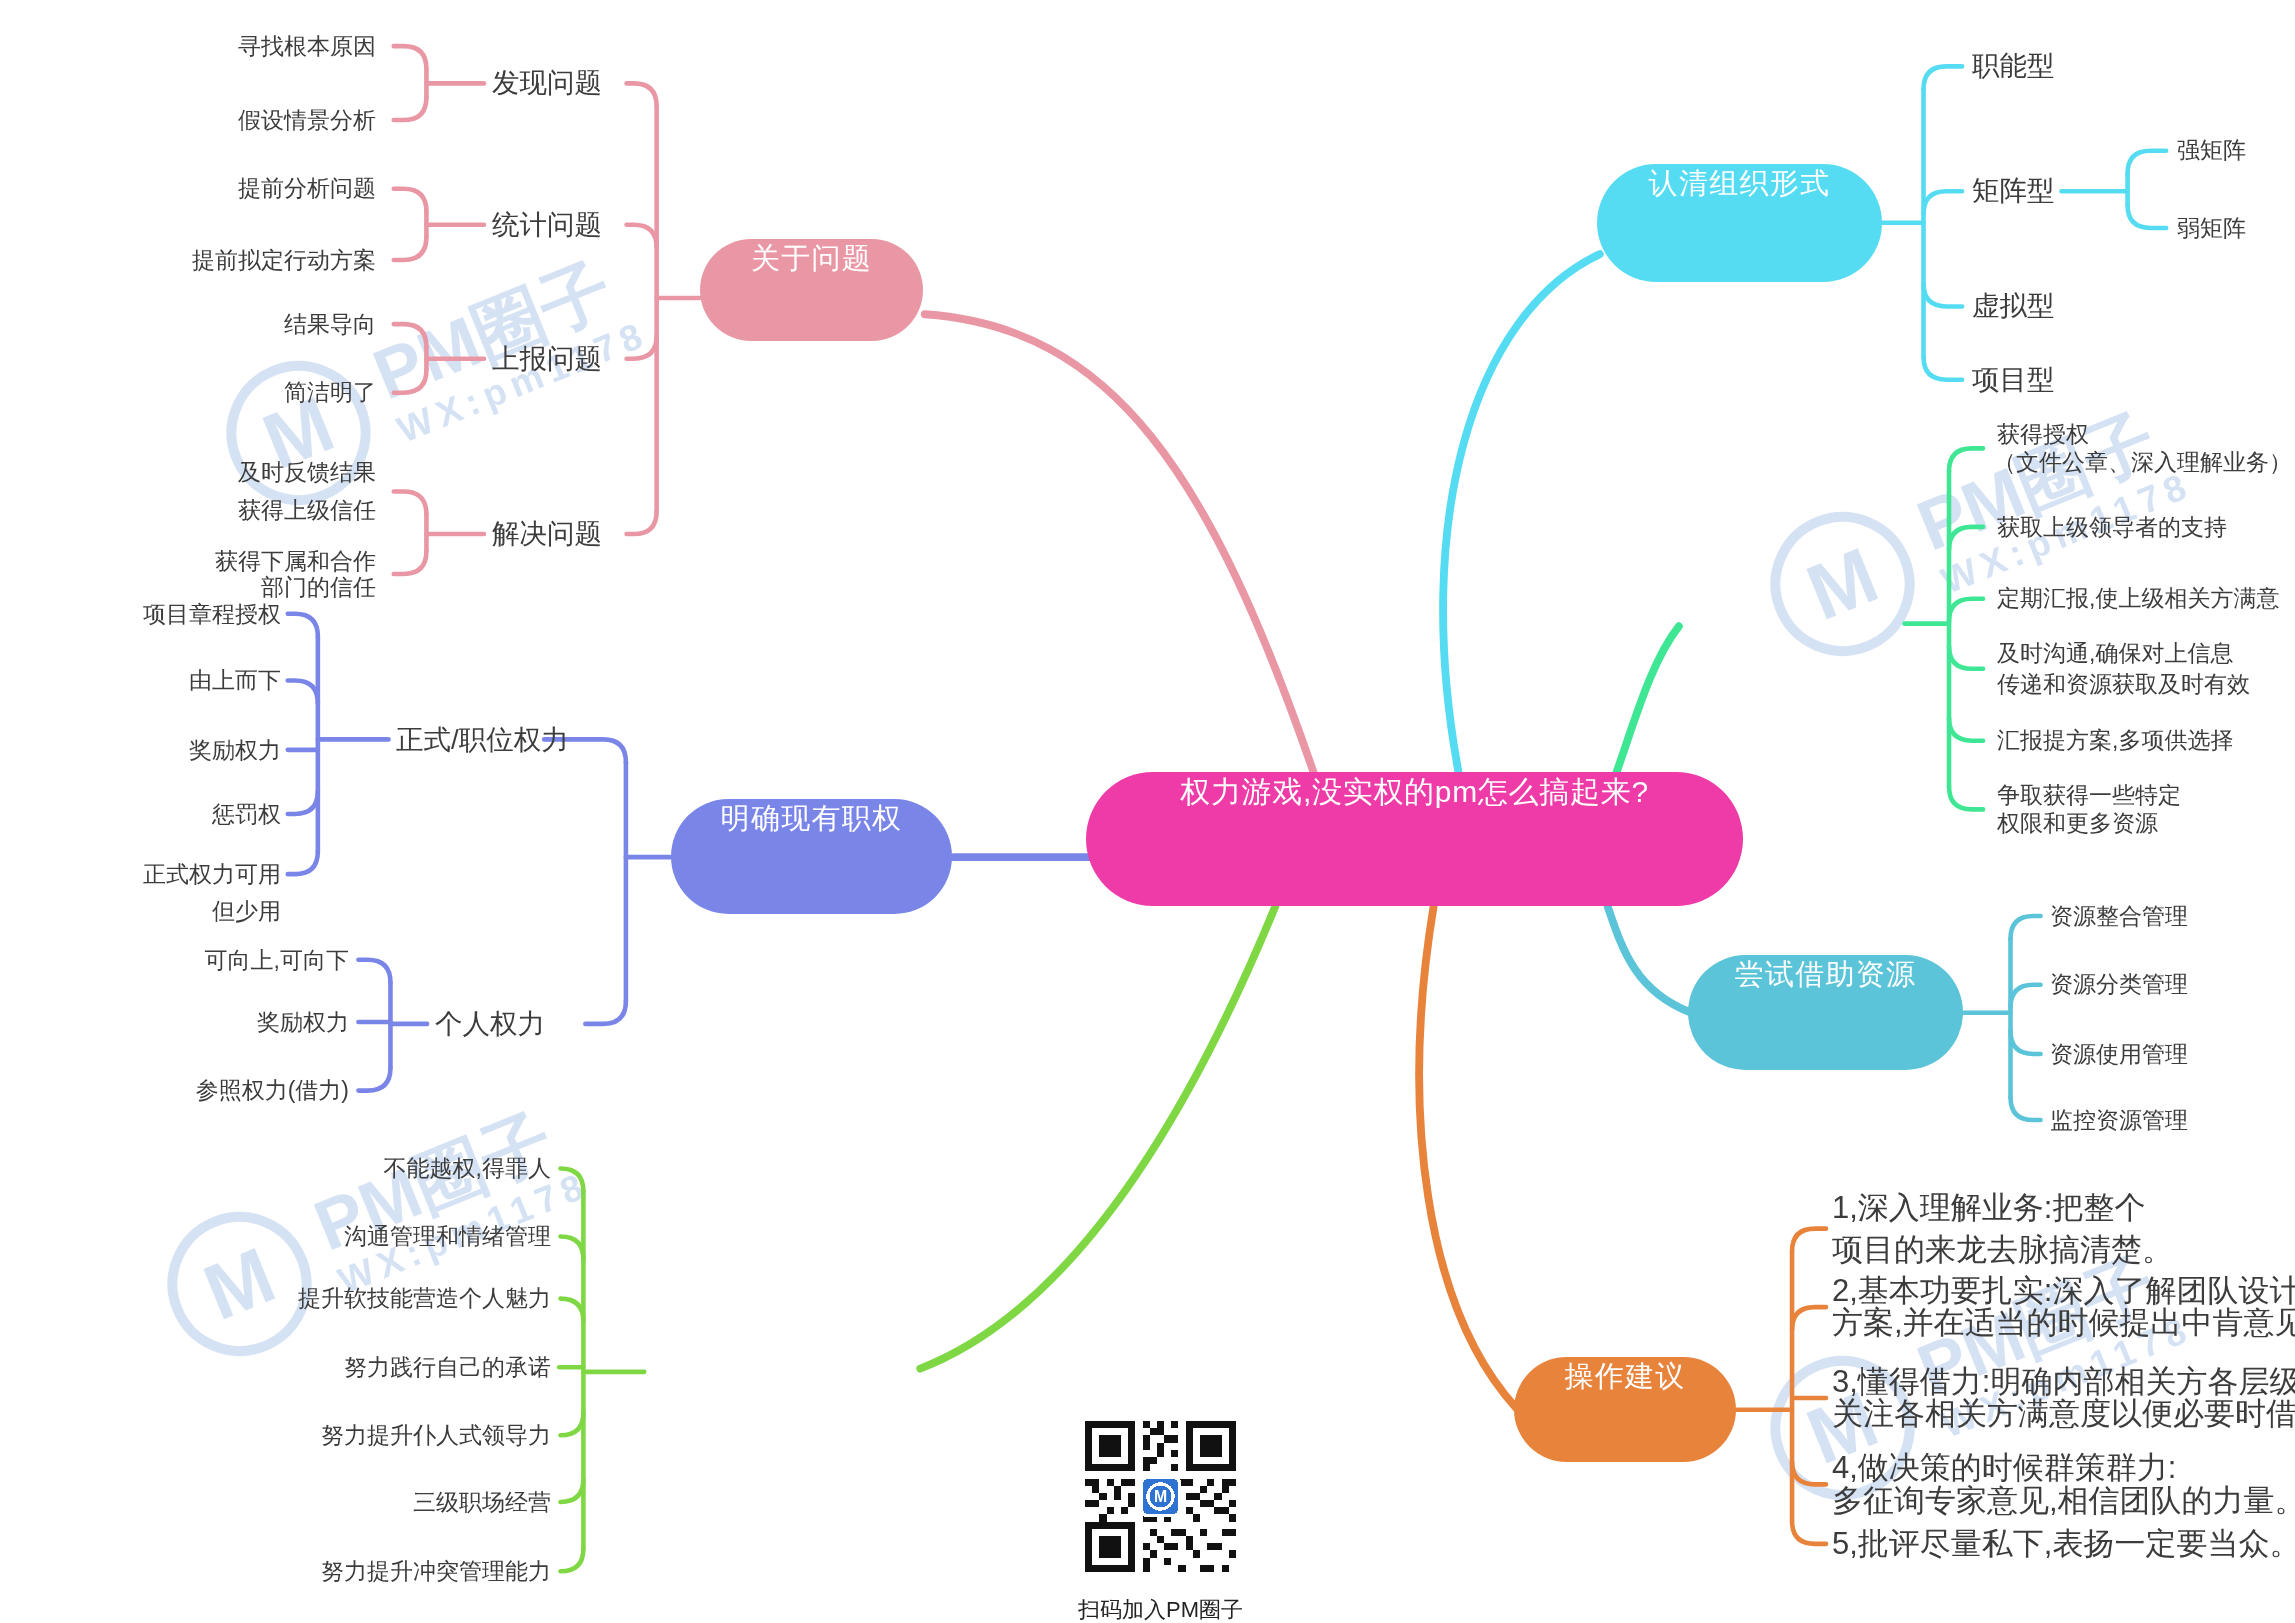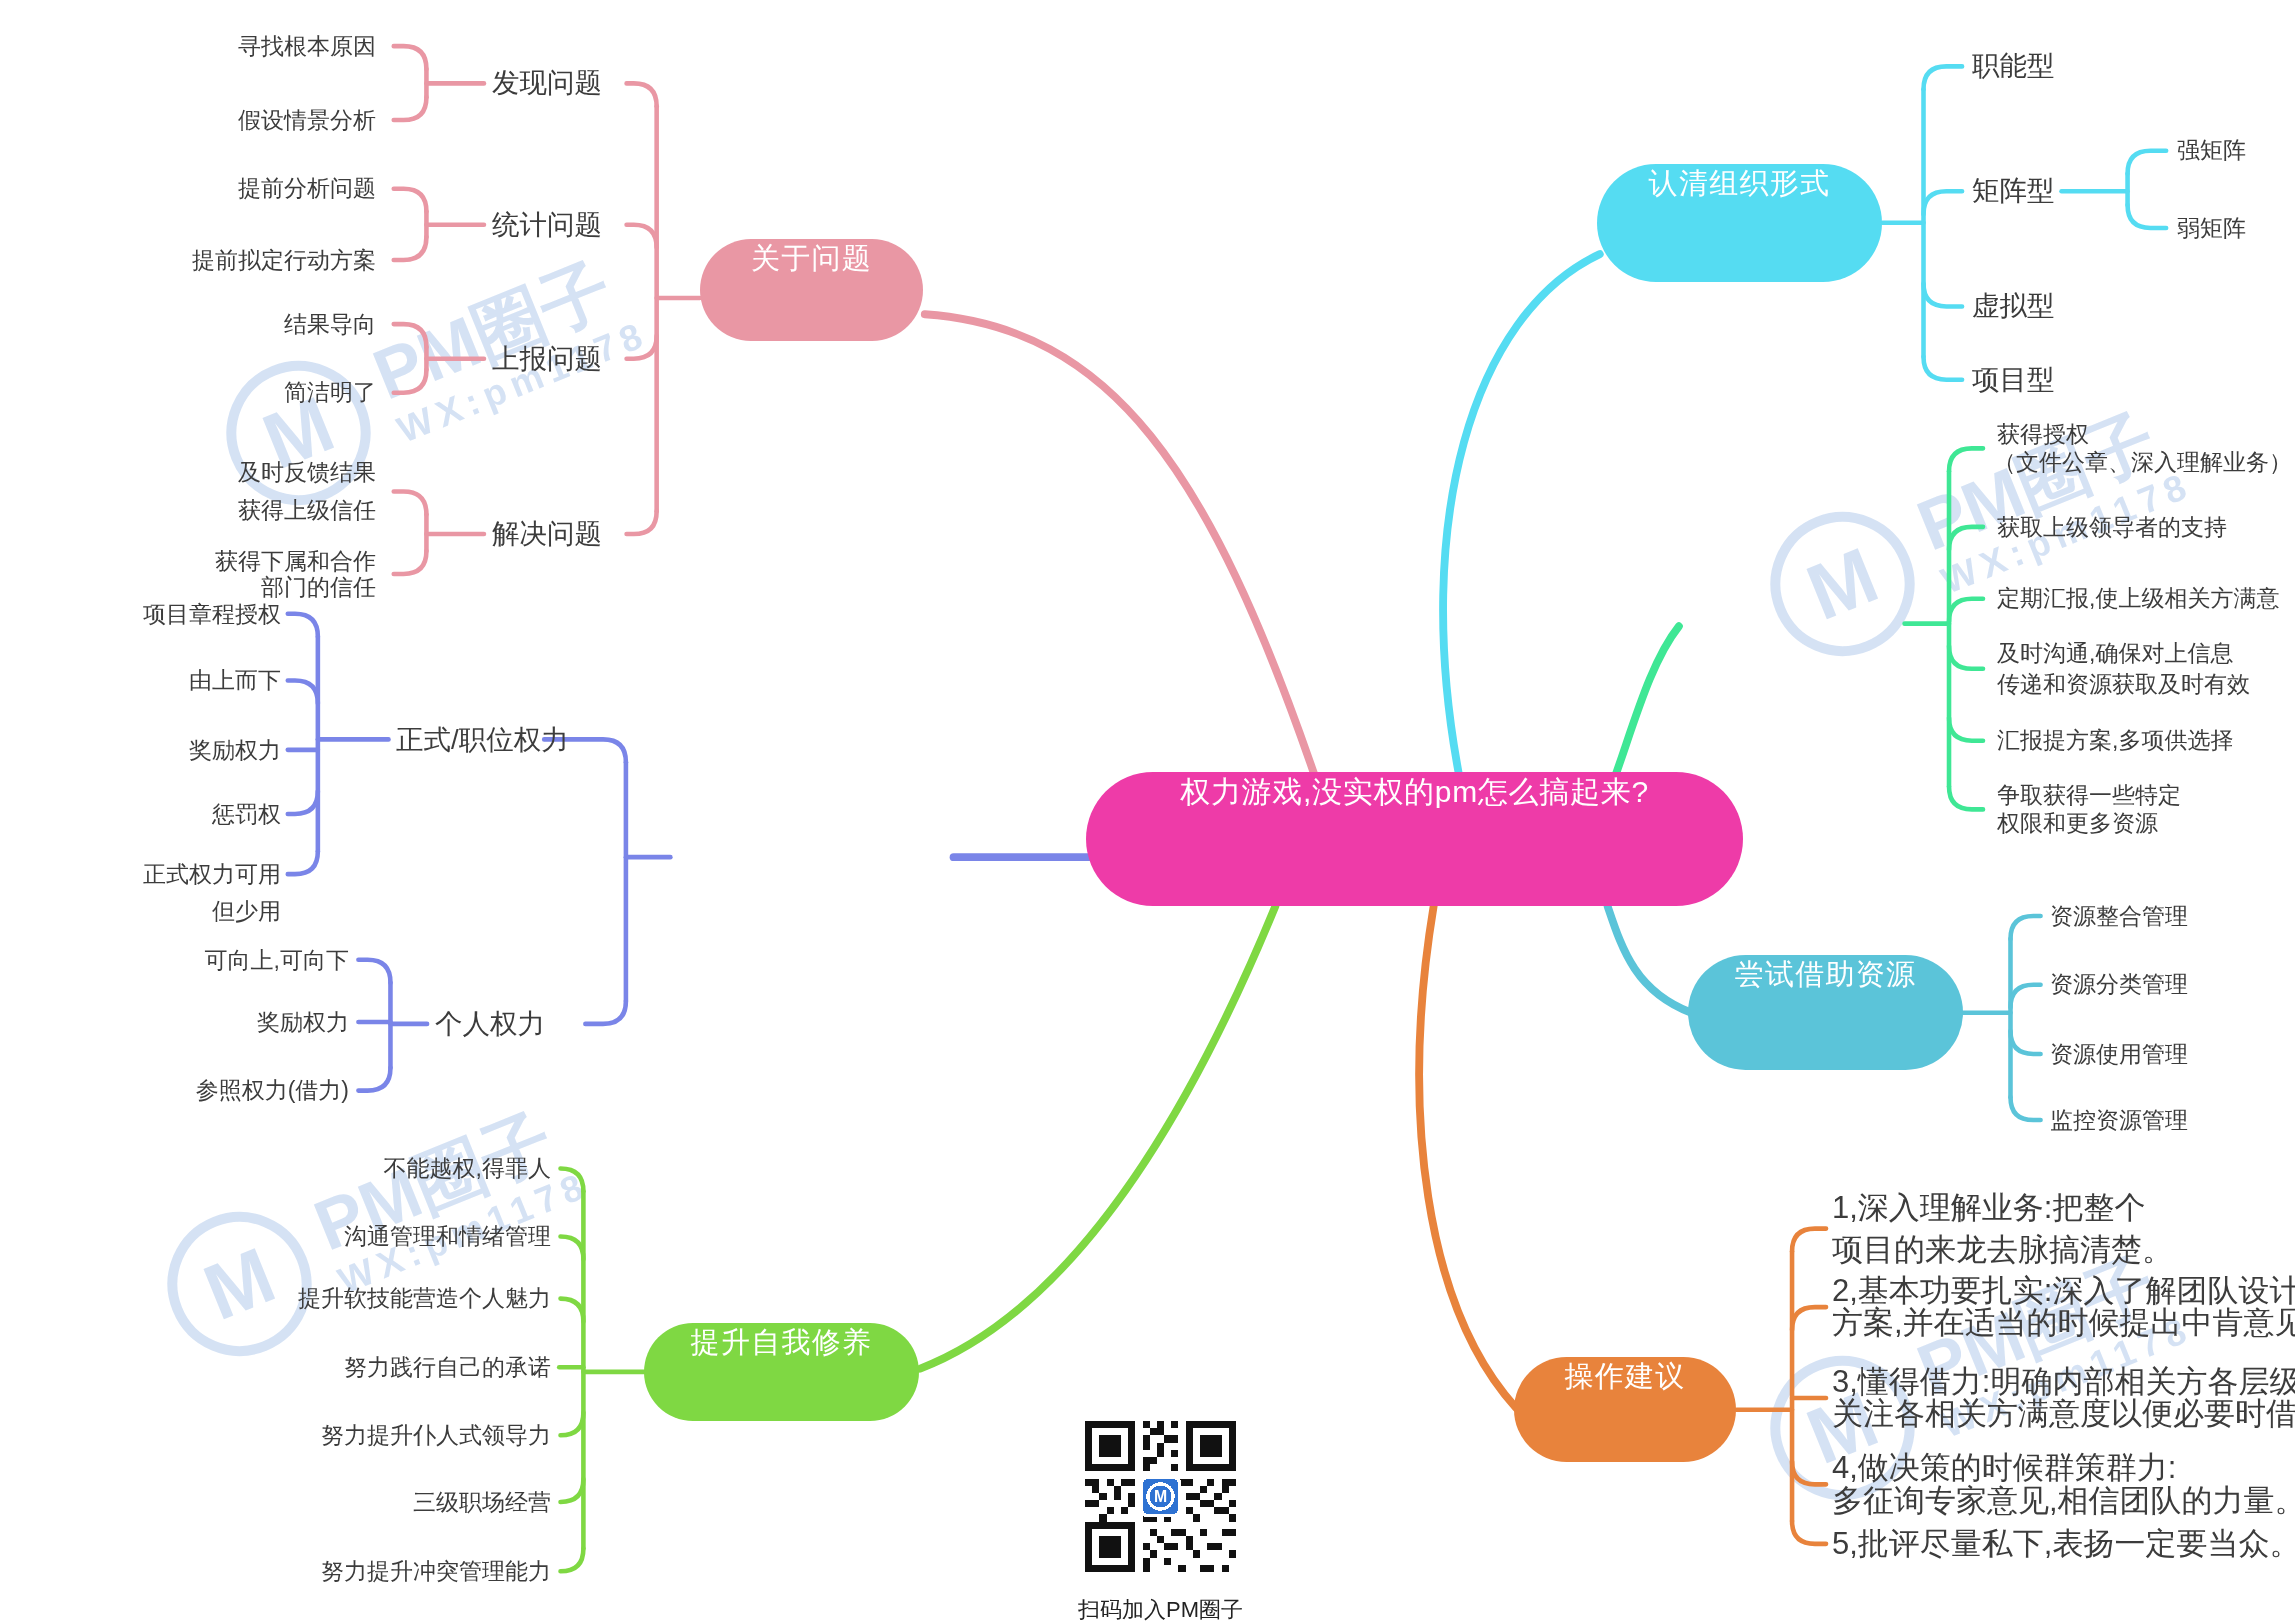--- a/index.html
+++ b/index.html
@@ -190,22 +190,22 @@
     </g>
   </svg>
 
   <div class="pill central-label" style="left:1086px;top:772px;width:657px;height:134px;background:#ee3ba8;">
     <span>权力游戏,没实权的pm怎么搞起来?</span>
   </div>
 
   <div class="pill nodelabel" style="left:700px;top:239px;width:223px;height:102px;background:#e997a4;">
       <span>关于问题</span>
     </div>
-  <div class="pill nodelabel" style="left:644px;top:1323px;width:275px;height:98px;background:#7fd843;">
-      <span>提升自我修养</span>
+  <div class="pill nodelabel" style="left:671px;top:799px;width:281px;height:115px;background:#7a85e8;">
+      <span>明确现有职权</span>
     </div>
   <div class="pill nodelabel" style="left:1597px;top:164px;width:285px;height:118px;background:#55dcf2;">
       <span>认清组织形式</span>
     </div>
   <div class="pill nodelabel" style="left:1688px;top:955px;width:275px;height:115px;background:#5bc4d9;">
       <span>尝试借助资源</span>
     </div>
   <div class="pill nodelabel" style="left:1514px;top:1357px;width:222px;height:105px;background:#e8833c;">
       <span>操作建议</span>
     </div>

